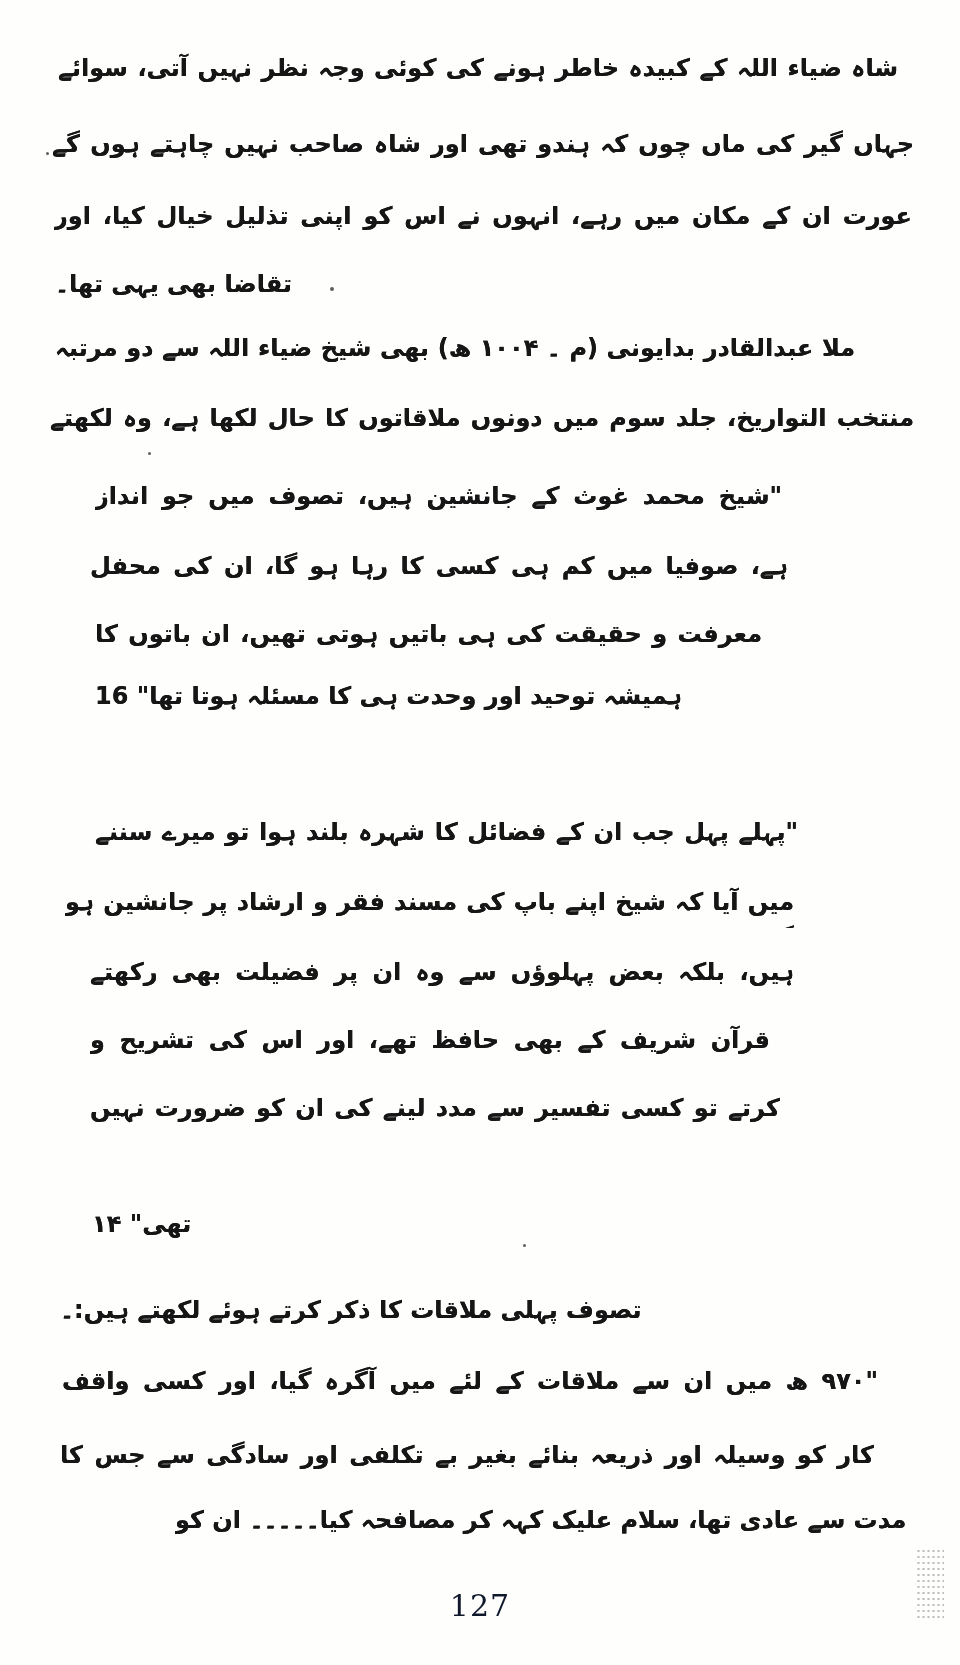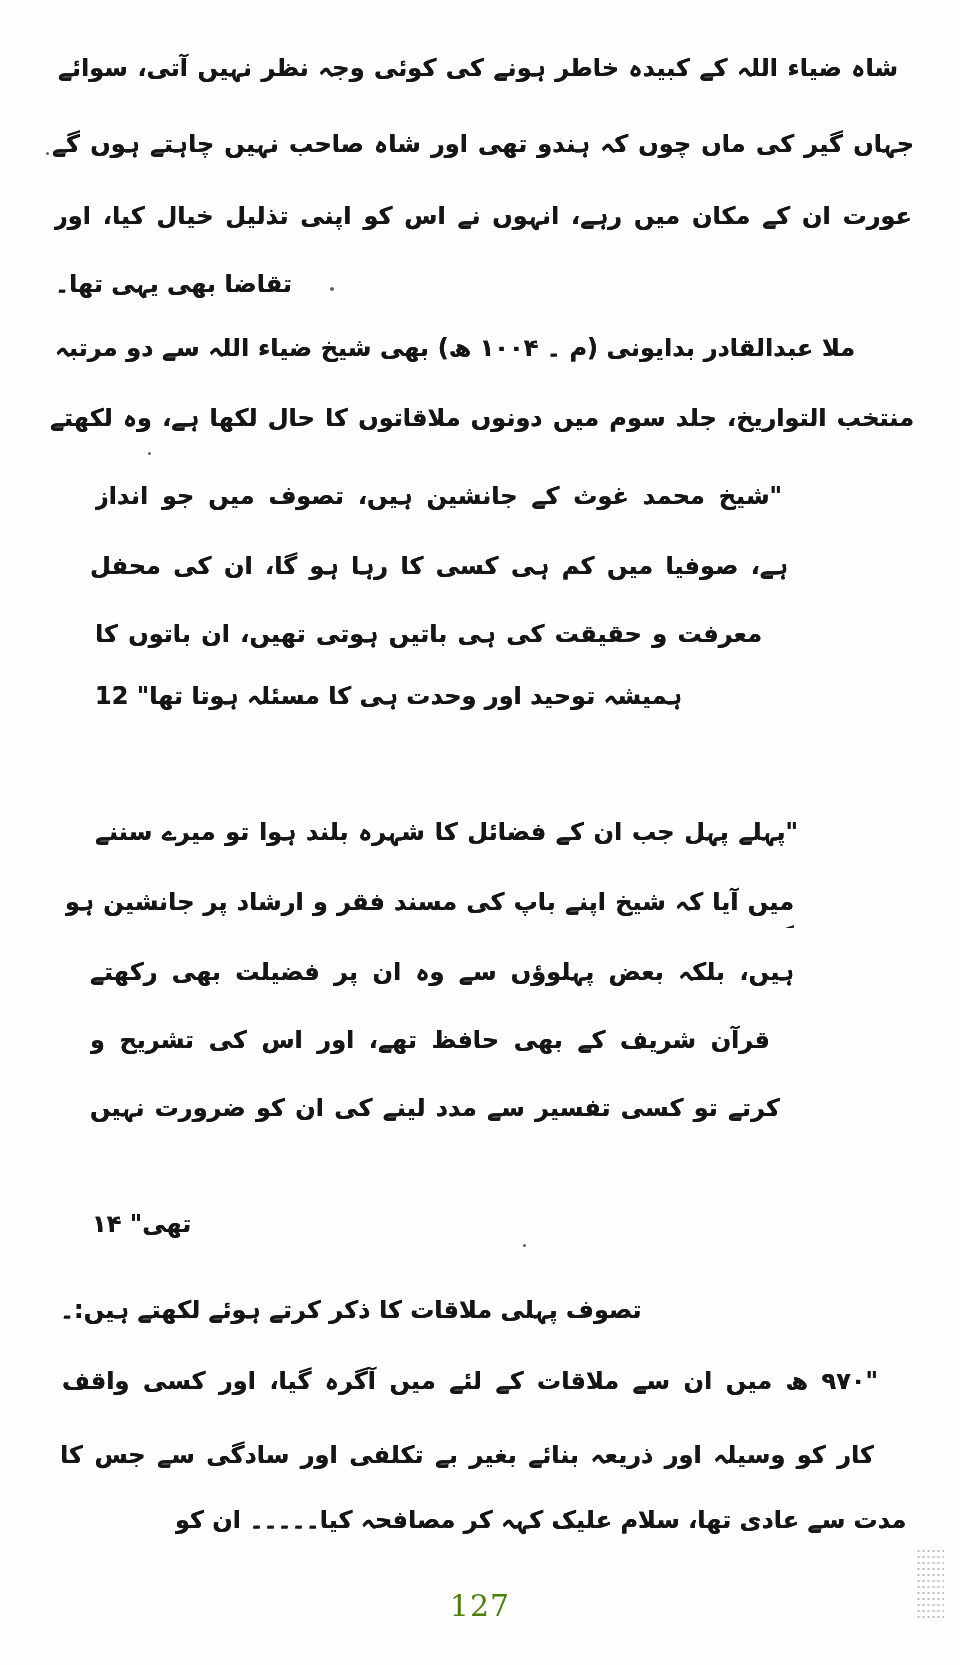--- a/index.html
+++ b/index.html
@@ -37,21 +37,21 @@
   }
   
   .tl.s { text-align: center; }
   .page-number {
     position: absolute;
     left: 0; right: 0;
     text-align: center;
     font-family: "DejaVu Serif", serif;
     font-size: 30px;
     letter-spacing: 1px;
-    color: #4d7c0f;
+    color: #0f172a;
   }
   
   .speck {
     position: absolute;
     background: #2a2a2a;
     border-radius: 50%;
     opacity: 0.75;
   }
   .noise-patch {
     position: absolute;
@@ -69,21 +69,21 @@
   <div class="tl j" style="left:52px; right:46px; top:126px;">جہاں گیر کی ماں چوں کہ ہندو تھی اور شاہ صاحب نہیں چاہتے ہوں گے کہ ایک ہندو</div>
   <div class="tl j" style="left:54px; right:48px; top:198px;">عورت ان کے مکان میں رہے، انہوں نے اس کو اپنی تذلیل خیال کیا، اور ایمان کا</div>
   <div class="tl s" style="left:55px; top:266px;">تقاضا بھی یہی تھا۔</div>
 
   <div class="tl j" style="left:55px; right:105px; top:330px;">ملا عبدالقادر بدایونی (م ۔ ۱۰۰۴ ھ) بھی شیخ ضیاء اللہ سے دو مرتبہ ملے تھے،</div>
   <div class="tl j" style="left:50px; right:46px; top:400px;">منتخب التواریخ، جلد سوم میں دونوں ملاقاتوں کا حال لکھا ہے، وہ لکھتے ہیں:۔</div>
 
   <div class="tl j" style="left:95px; right:178px; top:478px;">"شیخ محمد غوث کے جانشین ہیں، تصوف میں جو انداز بیان ان کا</div>
   <div class="tl j" style="left:90px; right:172px; top:548px;">ہے، صوفیا میں کم ہی کسی کا رہا ہو گا، ان کی محفل میں ہمیشہ</div>
   <div class="tl j" style="left:95px; right:198px; top:616px;">معرفت و حقیقت کی ہی باتیں ہوتی تھیں، ان باتوں کا موضوع</div>
-  <div class="tl s" style="left:95px; top:678px;">ہمیشہ توحید اور وحدت ہی کا مسئلہ ہوتا تھا" 12</div>
+  <div class="tl s" style="left:95px; top:678px;">ہمیشہ توحید اور وحدت ہی کا مسئلہ ہوتا تھا" 16</div>
 
 
   <div class="tl j" style="left:95px; right:162px; top:814px;">"پہلے پہل جب ان کے فضائل کا شہرہ بلند ہوا تو میرے سننے</div>
   <div class="tl j" style="left:65px; right:166px; top:884px;">میں آیا کہ شیخ اپنے باپ کی مسند فقر و ارشاد پر جانشین ہو گئے</div>
   <div class="tl j" style="left:90px; right:166px; top:954px;">ہیں، بلکہ بعض پہلوؤں سے وہ ان پر فضیلت بھی رکھتے ہیں،</div>
   <div class="tl j" style="left:90px; right:190px; top:1022px;">قرآن شریف کے بھی حافظ تھے، اور اس کی تشریح و توضیح</div>
   <div class="tl j" style="left:90px; right:180px; top:1090px;">کرتے تو کسی تفسیر سے مدد لینے کی ان کو ضرورت نہیں پڑتی</div>
   <div class="tl s" style="left:92px; top:1206px;">تھی" ۱۴</div>
 
   <div class="tl s" style="left:60px; top:1292px;">تصوف پہلی ملاقات کا ذکر کرتے ہوئے لکھتے ہیں:۔</div>

